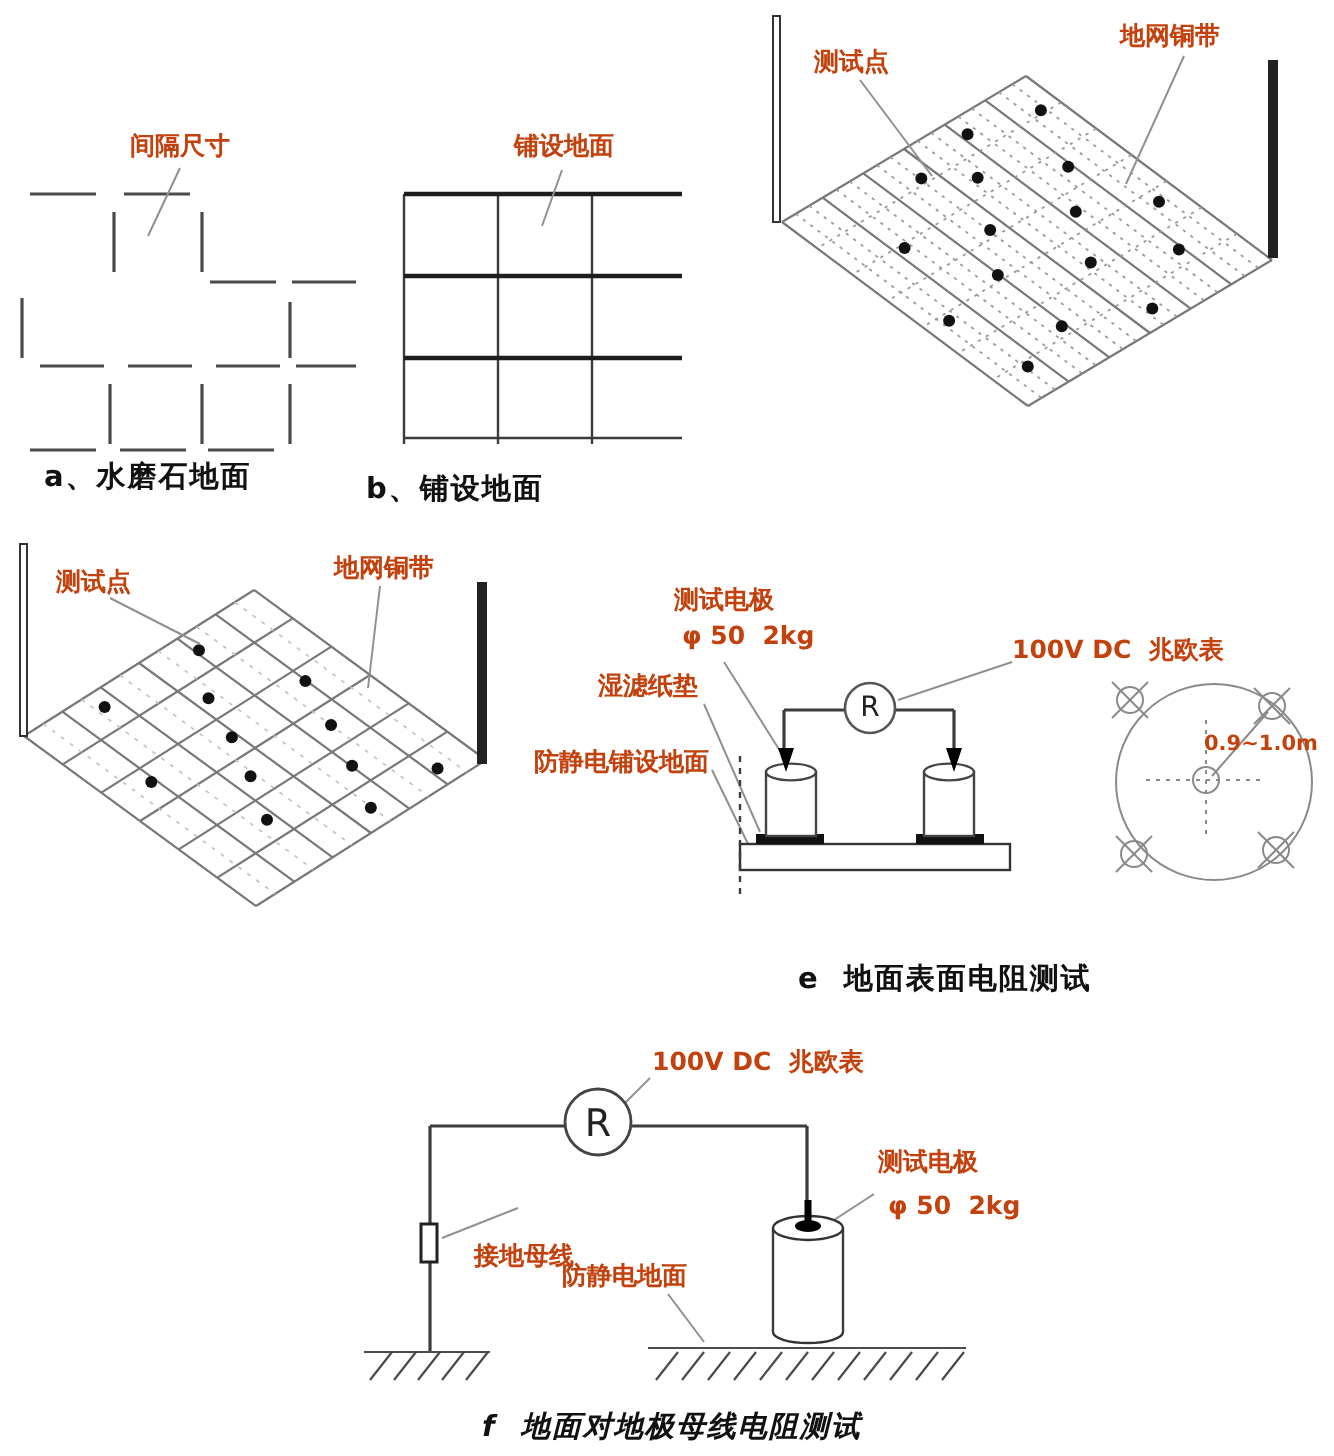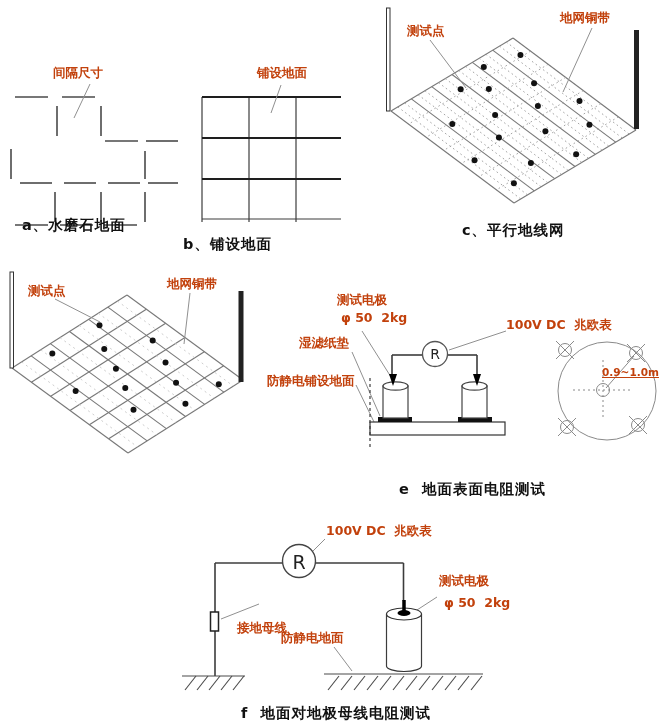--- a/index.html
+++ b/index.html
@@ -255,42 +255,41 @@
       <rect x="386.5" y="614" width="35" height="52" fill="#fff" stroke="none"></rect>
       <line class="thin" x1="386.5" y1="614" x2="386.5" y2="666"></line>
       <line class="thin" x1="421.5" y1="614" x2="421.5" y2="666"></line>
       <ellipse cx="404" cy="614" rx="17.5" ry="6" fill="#fff" stroke="#333" stroke-width="1.2"></ellipse>
       <line x1="404" y1="600" x2="404" y2="614" stroke="#000" stroke-width="3.5"></line>
       <ellipse cx="404" cy="613" rx="6.5" ry="3" fill="#000"></ellipse>
     </g>
   </g>
 </svg>
 
-<div class="lbl" style="left:53px;top:66px;">间隔尺寸</div>
+<div class="lbl" style="left:65px;top:66px;">间隔尺寸</div>
 <div class="lbl" style="left:257px;top:66px;">铺设地面</div>
-<div class="cap" style="left:22px;top:216px;text-align:right;">a、水磨石地面</div>
+<div class="cap" style="left:22px;top:229px;text-align:right;">a、水磨石地面</div>
 <div class="cap" style="left:183px;top:235px;text-align:center;">b、铺设地面</div>
 
 <div class="lbl" style="left:407px;top:24px;">测试点</div>
 <div class="lbl" style="left:560px;top:11px;">地网铜带</div>
-<div class="cap" style="left:462px;top:221px;">c、平行地线网</div>
 
 <div class="lbl" style="left:28px;top:284px;">测试点</div>
 <div class="lbl" style="left:167px;top:277px;">地网铜带</div>
 
 <div class="lbl" style="left:337px;top:293px;">测试电极</div>
 <div class="lbl" style="left:341px;top:311px;">φ 50  2kg</div>
 <div class="lbl" style="left:299px;top:336px;">湿滤纸垫</div>
 <div class="lbl" style="left:267px;top:374px;">防静电铺设地面</div>
 <div class="lbl latin" style="left:506px;top:318px;">100V DC  兆欧表</div>
 <div class="rsym" style="left:425px;top:346px;width:20px;font-size:14px;">R</div>
-<div class="lbl latin" style="left:602px;top:366px;font-size:10.5px;text-decoration:underline;">0.9~1.0m</div>
+<div class="lbl latin" style="left:602px;top:366px;font-size:10.5px;">0.9~1.0m</div>
 <div class="cap" style="left:399px;top:480px;">e  地面表面电阻测试</div>
 
 <div class="lbl latin" style="left:326px;top:524px;">100V DC  兆欧表</div>
 <div class="rsym" style="left:289px;top:551px;width:20px;font-size:19px;">R</div>
 <div class="lbl" style="left:237px;top:589px;margin-top:32px;">接地母线</div>
 <div class="lbl" style="left:281px;top:631px;">防静电地面</div>
 <div class="lbl" style="left:439px;top:574px;">测试电极</div>
 <div class="lbl" style="left:444px;top:596px;">φ 50  2kg</div>
-<div class="cap" style="left:241px;top:704px;">f  地面对地极母线电阻测试</div>
+<div class="cap" style="left:241px;top:704px;font-style:italic;">f  地面对地极母线电阻测试</div>
 
 </div>
 
 </body></html>

